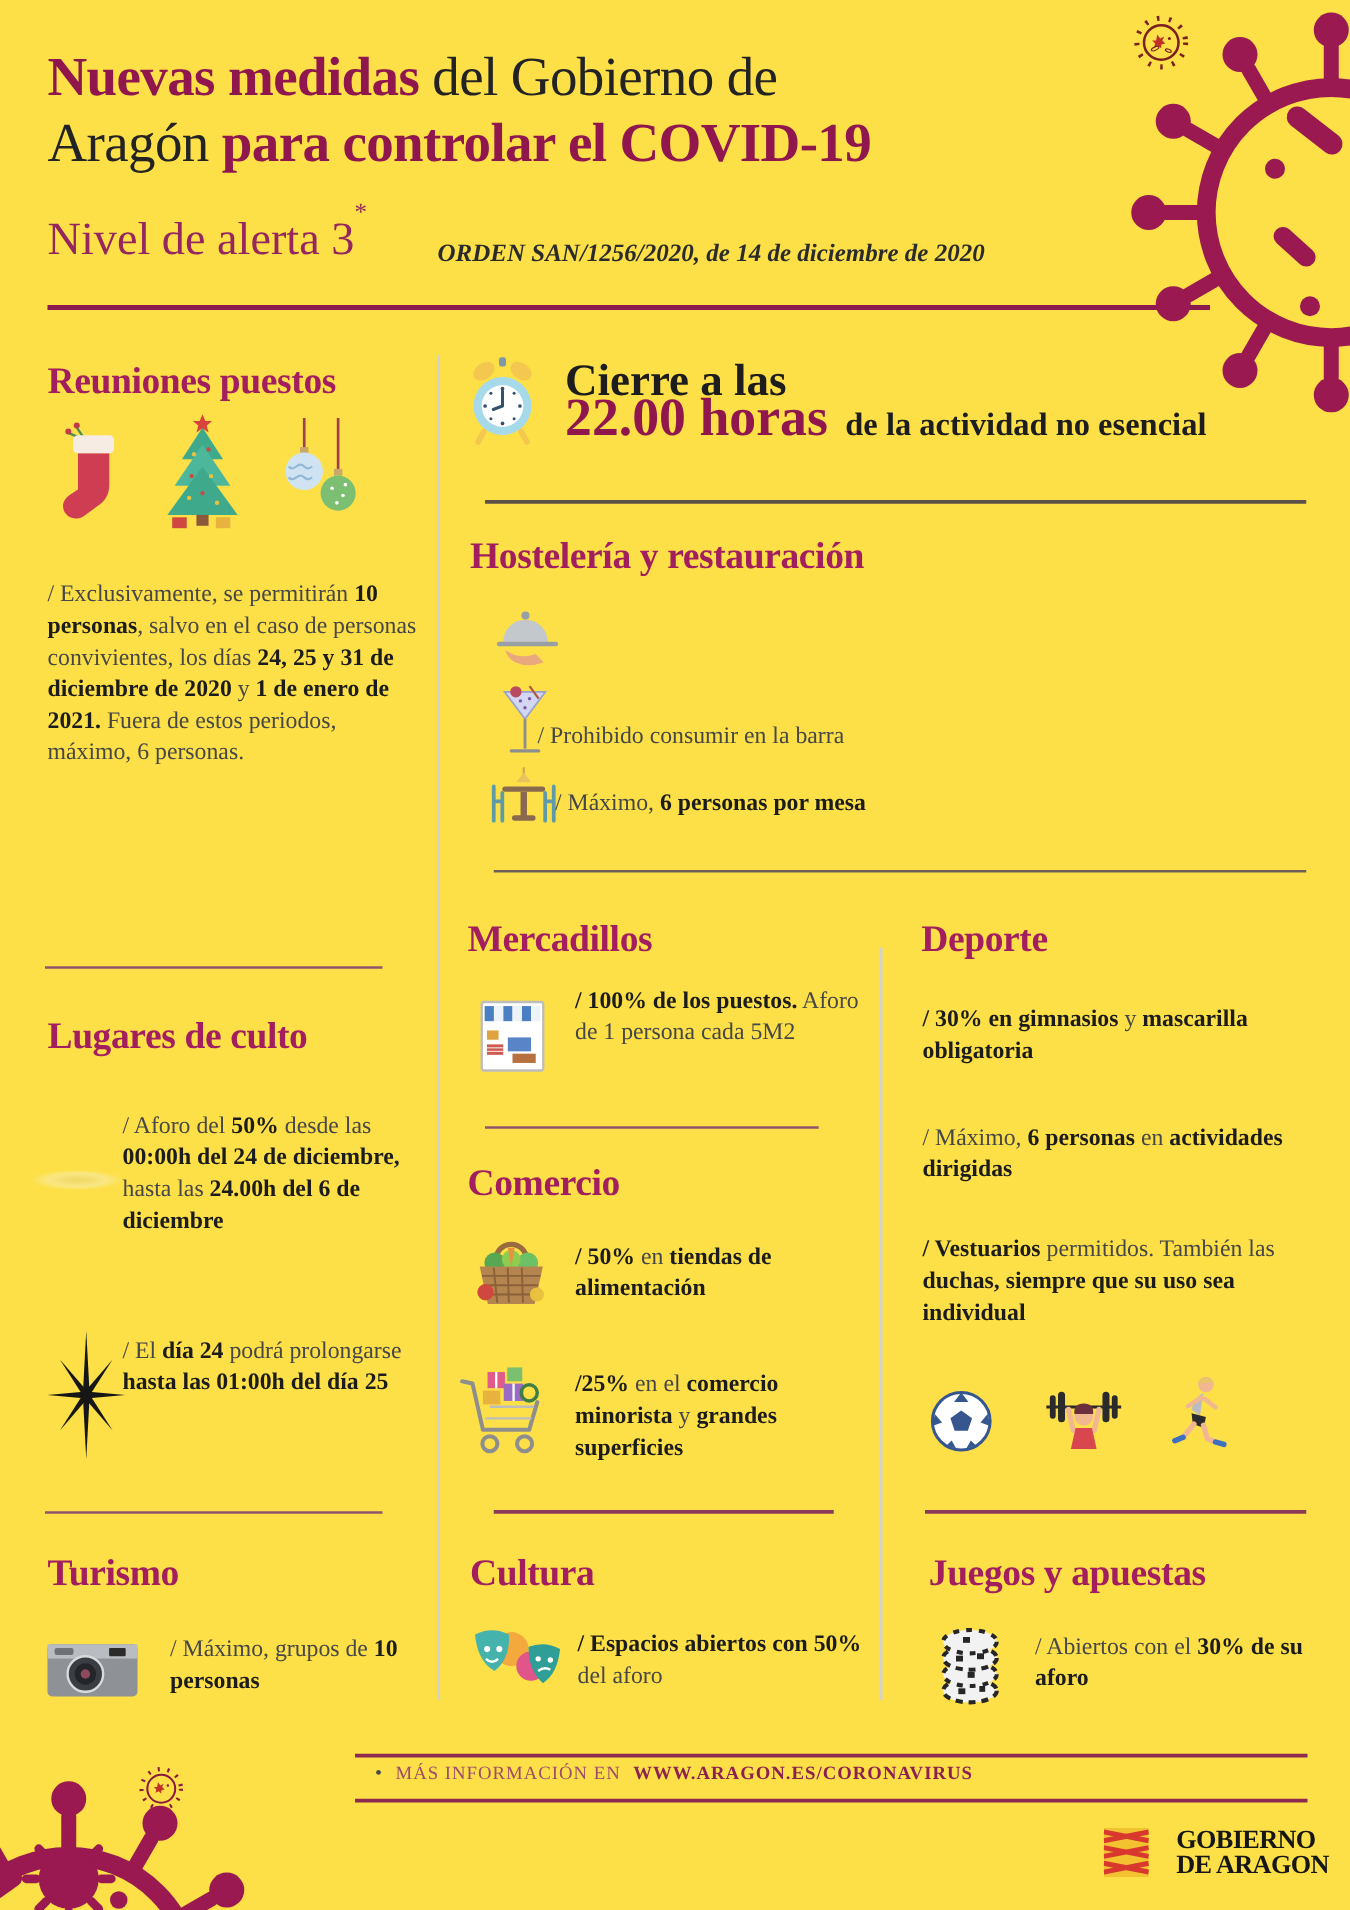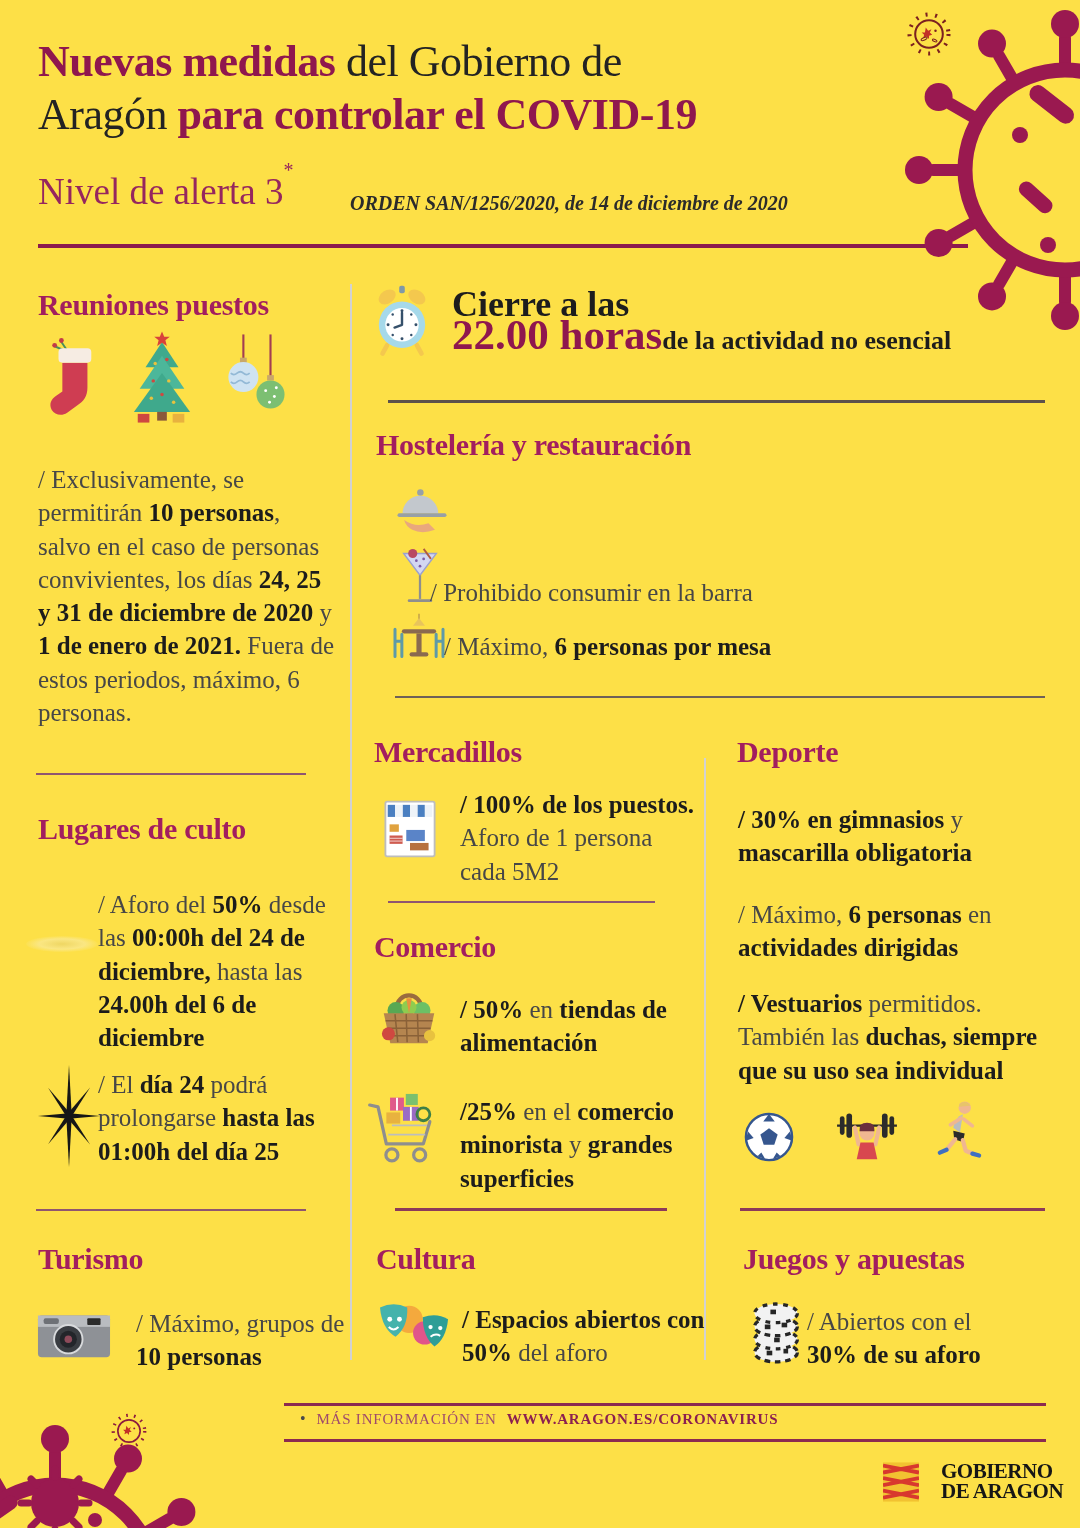--- a/index.html
+++ b/index.html
@@ -8,28 +8,28 @@
   .abs{position:absolute;}
   
   .title{left:38px;top:36px;width:820px;font-size:44px;line-height:1.2;font-weight:500;color:#232323;letter-spacing:-0.5px;}
   .title .acc{color:#8f174e;font-weight:800;}
   .alert{left:38px;top:170px;font-size:37px;font-weight:400;color:#96265e;}
   .alert sup{font-size:20px;top:-14px;position:relative;}
   .order{left:350px;top:192px;font-size:20px;font-style:italic;font-weight:600;color:#2b2b2b;}
   .hdr-rule{left:38px;top:244px;width:930px;height:4px;background:#8c1a4e;}
   
   .h-sec{font-size:30px;font-weight:800;color:#a21e5f;letter-spacing:-0.3px;}
-  .body-txt{font-size:25px;line-height:1.33;color:#474747;}
+  .body-txt{font-size:19px;line-height:1.33;color:#474747;}
   .body-txt .b{font-weight:700;color:#1c1c1c;}
   .rule{background:#8f5570;height:2px;}
   .rule-dark{background:#5d524b;height:3px;}
   .vline{width:2px;background:#d2d2d2;}
   
   .cierre1{left:452px;top:283px;font-size:36px;font-weight:700;color:#1d1d1d;}
-  .cierre-row{left:452px;top:310px;display:flex;align-items:baseline;}
+  .cierre-row{left:452px;top:310px;display:flex;align-items:baseline;gap:14px;}
   .cierre-time{font-size:43px;font-weight:800;color:#8f174e;}
   .cierre-suffix{font-size:26px;font-weight:700;color:#1d1d1d;}
   
   .info-row{left:300px;top:1410px;display:flex;align-items:center;gap:10px;font-size:15px;letter-spacing:0.8px;color:#a04b6b;}
   .info-row .url{font-weight:700;color:#8c2050;}
   .info-row .dot{color:#4a4a4a;font-size:16px;}
   .logo-box{left:883px;top:1462px;display:flex;gap:22px;align-items:flex-start;}
   .logo-txt{font-size:21px;line-height:0.95;font-weight:800;color:#161616;letter-spacing:-0.5px;}
   .glow{left:26px;top:936px;width:72px;height:16px;border-radius:50%;
         background:radial-gradient(ellipse at center,rgba(238,214,100,0.95) 0%,rgba(248,236,180,0.55) 45%,rgba(255,255,255,0) 75%);}
@@ -372,21 +372,21 @@
     </g>
     <g fill="#262626">
       <rect x="24" y="12" width="6" height="5"></rect>
         <rect x="36" y="26" width="6" height="5"></rect>
       <rect x="18" y="28" width="6" height="5"></rect>
         <rect x="28" y="42" width="6" height="5"></rect>
       <rect x="20" y="56" width="6" height="5"></rect>
         <rect x="38" y="54" width="5" height="5"></rect>
     </g>
   </svg>
-  <div class="abs body-txt" style="left:807px;top:1305px;width:220px"><span>/ Abiertos con el </span><span class="b">30% de su aforo</span></div>
+  <div class="abs body-txt" style="left:828px;top:1305px;width:220px"><span>/ Abiertos con el </span><span class="b">30% de su aforo</span></div>
 
   <div class="abs" style="left:284px;top:1403px;width:762px;height:2.5px;background:#8c2a50"></div>
   <div class="abs info-row">
     <span class="dot">•</span>
     <span>MÁS INFORMACIÓN EN</span>
     <span class="url">WWW.ARAGON.ES/CORONAVIRUS</span>
   </div>
   <div class="abs" style="left:284px;top:1439px;width:762px;height:2.5px;background:#8c2a50"></div>
 
   <svg class="abs" style="left:108px;top:1410px" width="42" height="42" viewBox="0 0 64 64">

